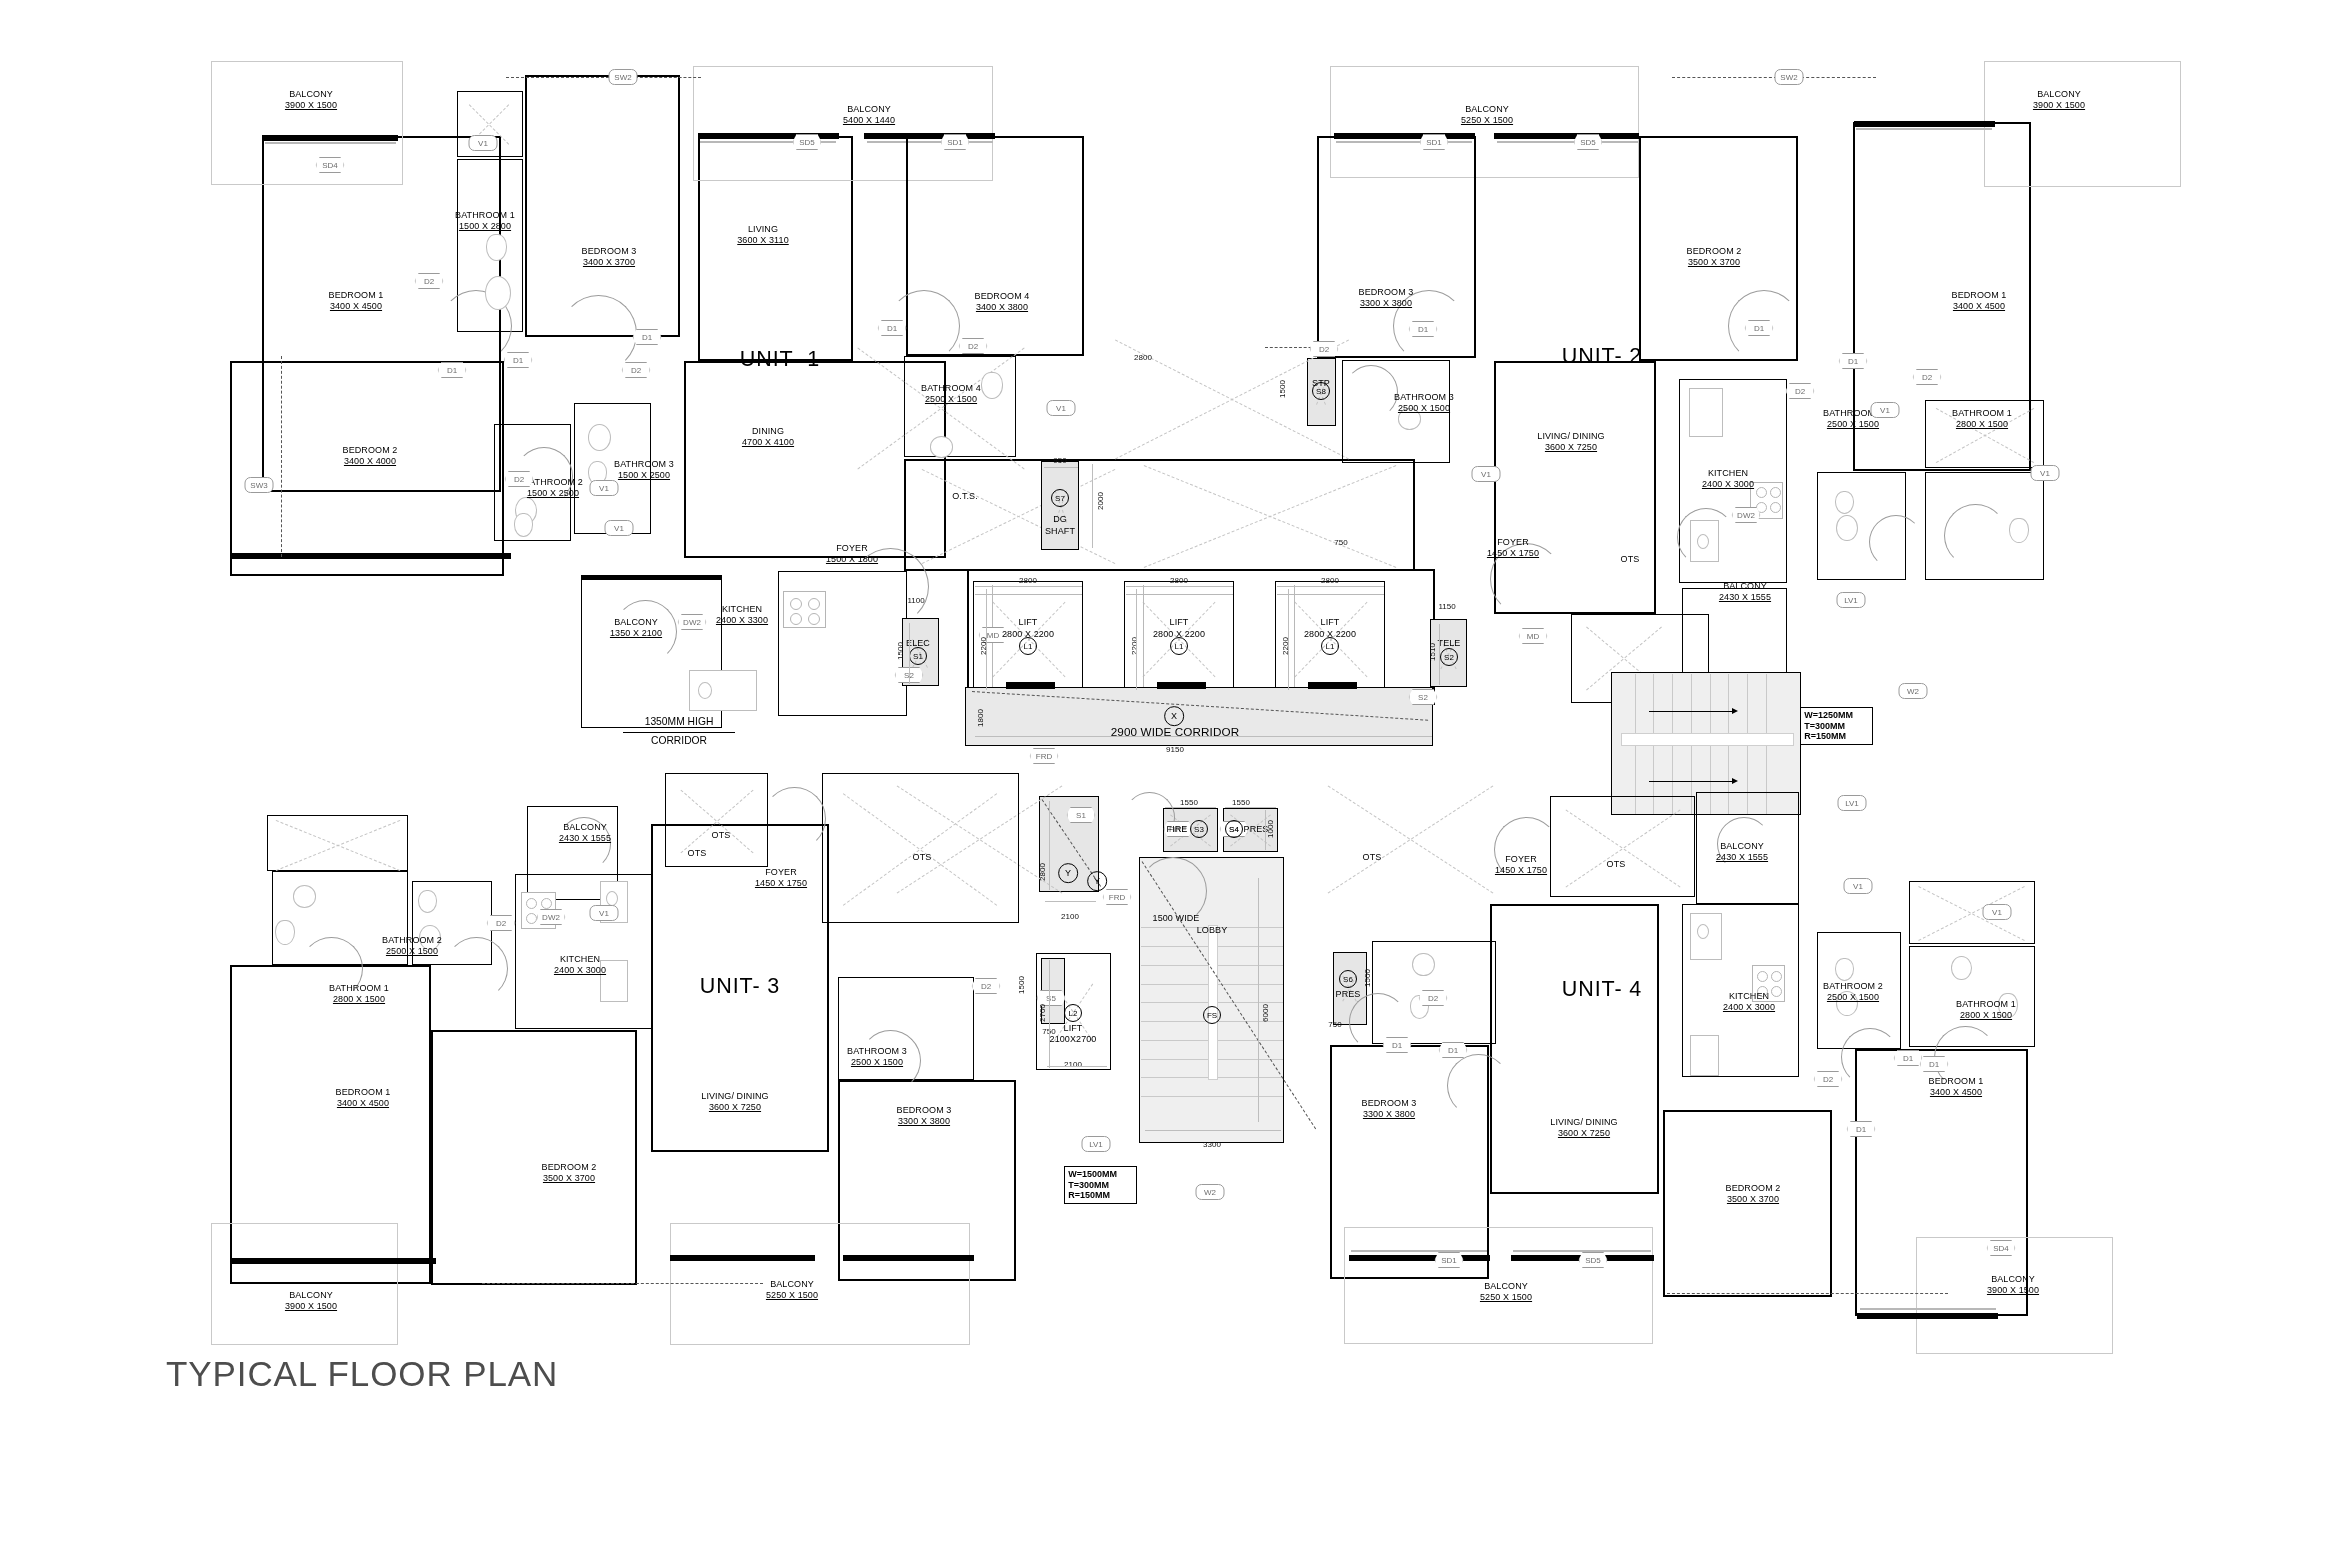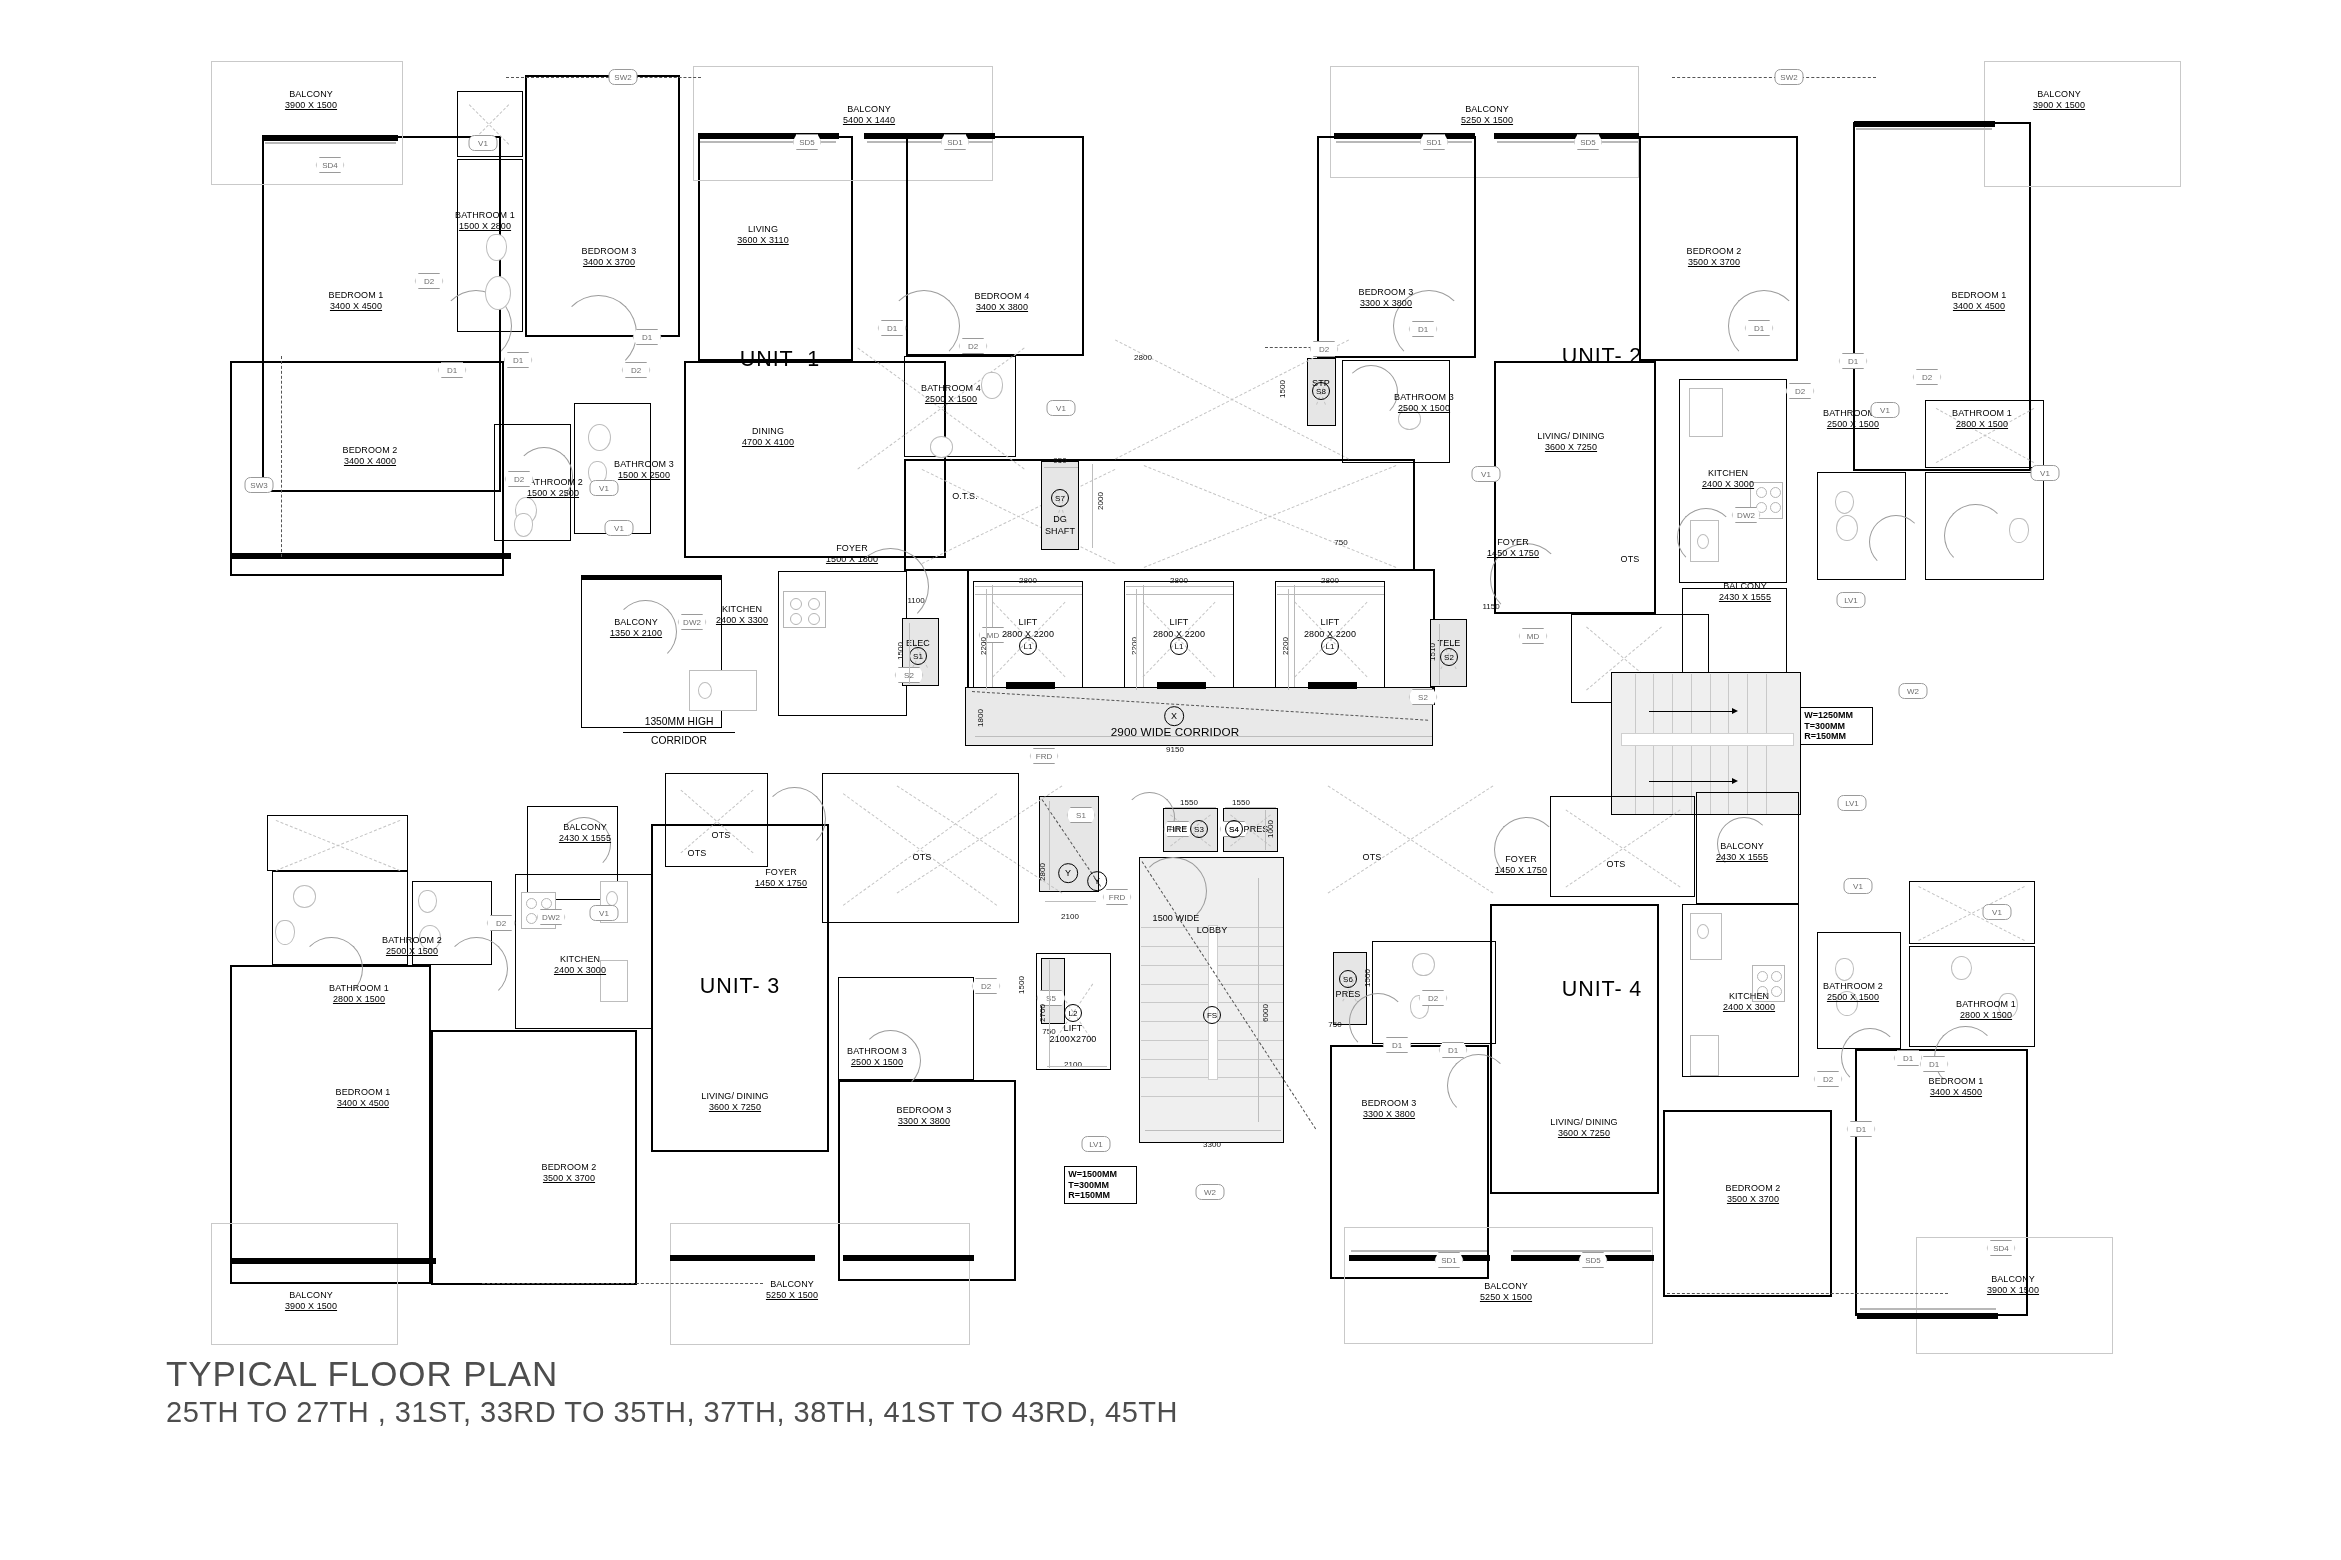--- a/index.html
+++ b/index.html
@@ -718,21 +718,21 @@
       <div class="lbl" style="left: 1073px; top: 1023px;">LIFT</div>
       <div class="lbl" style="left: 1073px; top: 1034px;">2100X2700</div>
     </div>
 
   <div id="dim-layer">
       <div class="dim" style="left: 1028px; top: 576px;">2800</div>
       <div class="dim" style="left: 1179px; top: 576px;">2800</div>
       <div class="dim" style="left: 1330px; top: 576px;">2800</div>
       <div class="dim" style="left: 1060px; top: 456px;">950</div>
       <div class="dim" style="left: 916px; top: 596px;">1100</div>
-      <div class="dim" style="left: 1447px; top: 602px; margin-left: 44px;">1150</div>
+      <div class="dim" style="left: 1447px; top: 602px;">1150</div>
       <div class="dim" style="left: 1175px; top: 745px;">9150</div>
       <div class="dim" style="left: 1189px; top: 798px;">1550</div>
       <div class="dim" style="left: 1241px; top: 798px;">1550</div>
       <div class="dim" style="left: 1070px; top: 912px;">2100</div>
       <div class="dim" style="left: 1073px; top: 1060px;">2100</div>
       <div class="dim" style="left: 1212px; top: 1140px;">3300</div>
       <div class="dim" style="left: 1341px; top: 538px;">750</div>
       <div class="dim" style="left: 1049px; top: 1027px;">750</div>
       <div class="dim" style="left: 1335px; top: 1020px;">750</div>
       <div class="dim" style="left: 1143px; top: 353px;">2800</div>
@@ -772,17 +772,16 @@
       <div style="position: absolute; left: 1049px; top: 960px; width: 0.5px; height: 108px; background: rgb(189, 189, 189);"></div>
     </div>
 
   <div class="unit-title" style="left:780px;top:347px">UNIT- 1</div>
   <div class="unit-title" style="left:1602px;top:344px">UNIT- 2</div>
   <div class="unit-title" style="left:740px;top:974px">UNIT- 3</div>
   <div class="unit-title" style="left:1602px;top:977px">UNIT- 4</div>
 
   <div id="titleblock">
     <div class="t1">TYPICAL FLOOR PLAN</div>
-    <div class="t2">25TH TO 27TH , 31ST, 33RD TO 35TH, 37TH, 38TH, 41ST TO 43RD, 45TH</div>
   </div>
 
 </div>
 
 
 </body></html>

